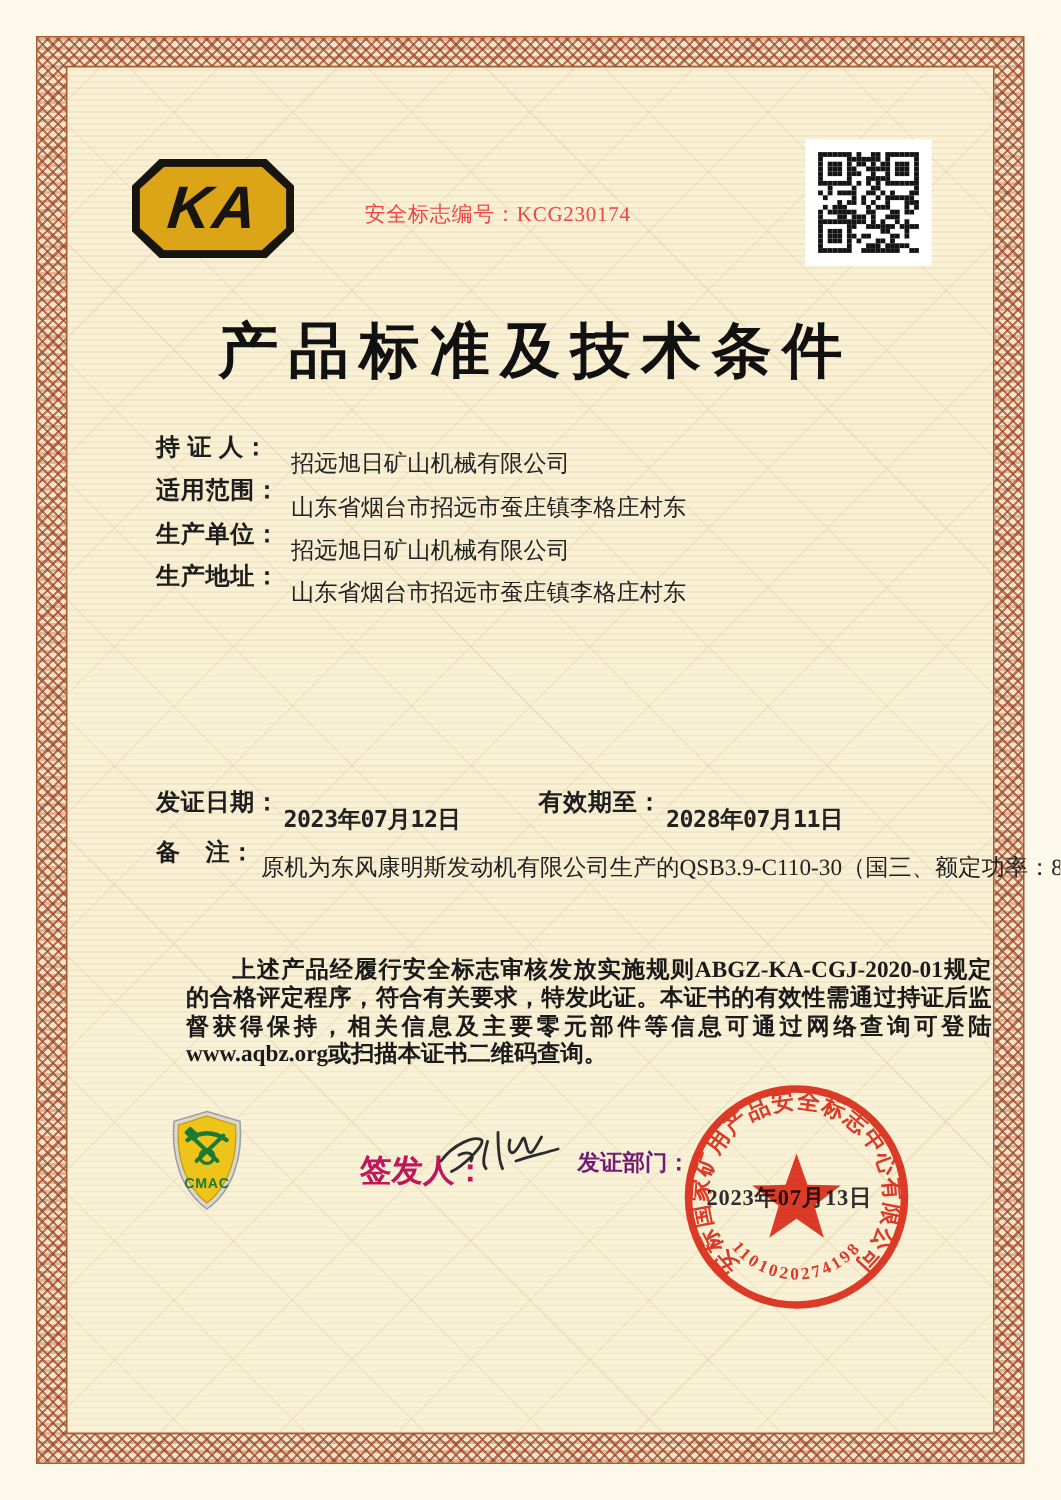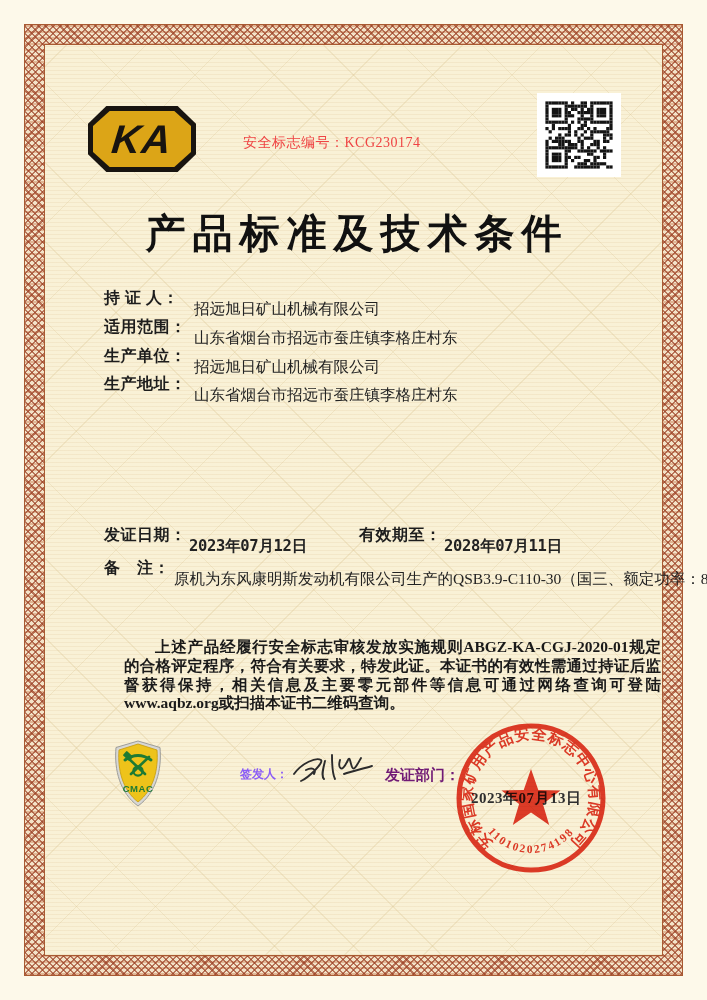--- a/index.html
+++ b/index.html
@@ -41,21 +41,21 @@
   .row .lbl{position:absolute;left:88px;font-weight:700;letter-spacing:.5px;white-space:pre;}
   .row .lbl2{position:absolute;font-weight:700;letter-spacing:.5px;white-space:pre;}
   .row .val{position:absolute;font-size:15.5px;color:#222;white-space:pre;margin-top:11px;}
   .kai{font-family:"Liberation Serif",serif;}
   .digi{font-family:"DejaVu Sans Mono",monospace;font-weight:700;font-size:14.5px;letter-spacing:-.3px;}
   .remark-val{width:458px;white-space:normal;line-height:19px;}
   
   .statement{left:88px;top:638px;width:537px;font-size:15.5px;font-weight:700;color:#1a1a1a;
     line-height:18.8px;text-align:justify;text-indent:2em;margin-left:36px;}
   
-  .signer-label{left:240px;top:766px;font-size:12px;font-weight:700;color:#8b5cf6;}
+  .signer-label{left:240px;top:766px;font-size:21px;font-weight:700;color:#be185d;}
   .dept-label{left:385px;top:766px;font-size:15px;font-weight:700;color:#701a75;}
   .signature{left:288px;top:748px;width:92px;height:42px;}
   .cmac{left:112px;top:740px;width:52px;height:68px;}
   .stamp-date{left:471px;top:789px;font-size:15px;font-weight:700;color:#2e2e2e;z-index:2;letter-spacing:.5px;}
   .stamp{left:446px;top:713px;width:170px;height:170px;z-index:3;mix-blend-mode:multiply;opacity:.93;}
 </style>
 </head>
 <body>
 
 <div class="page">

